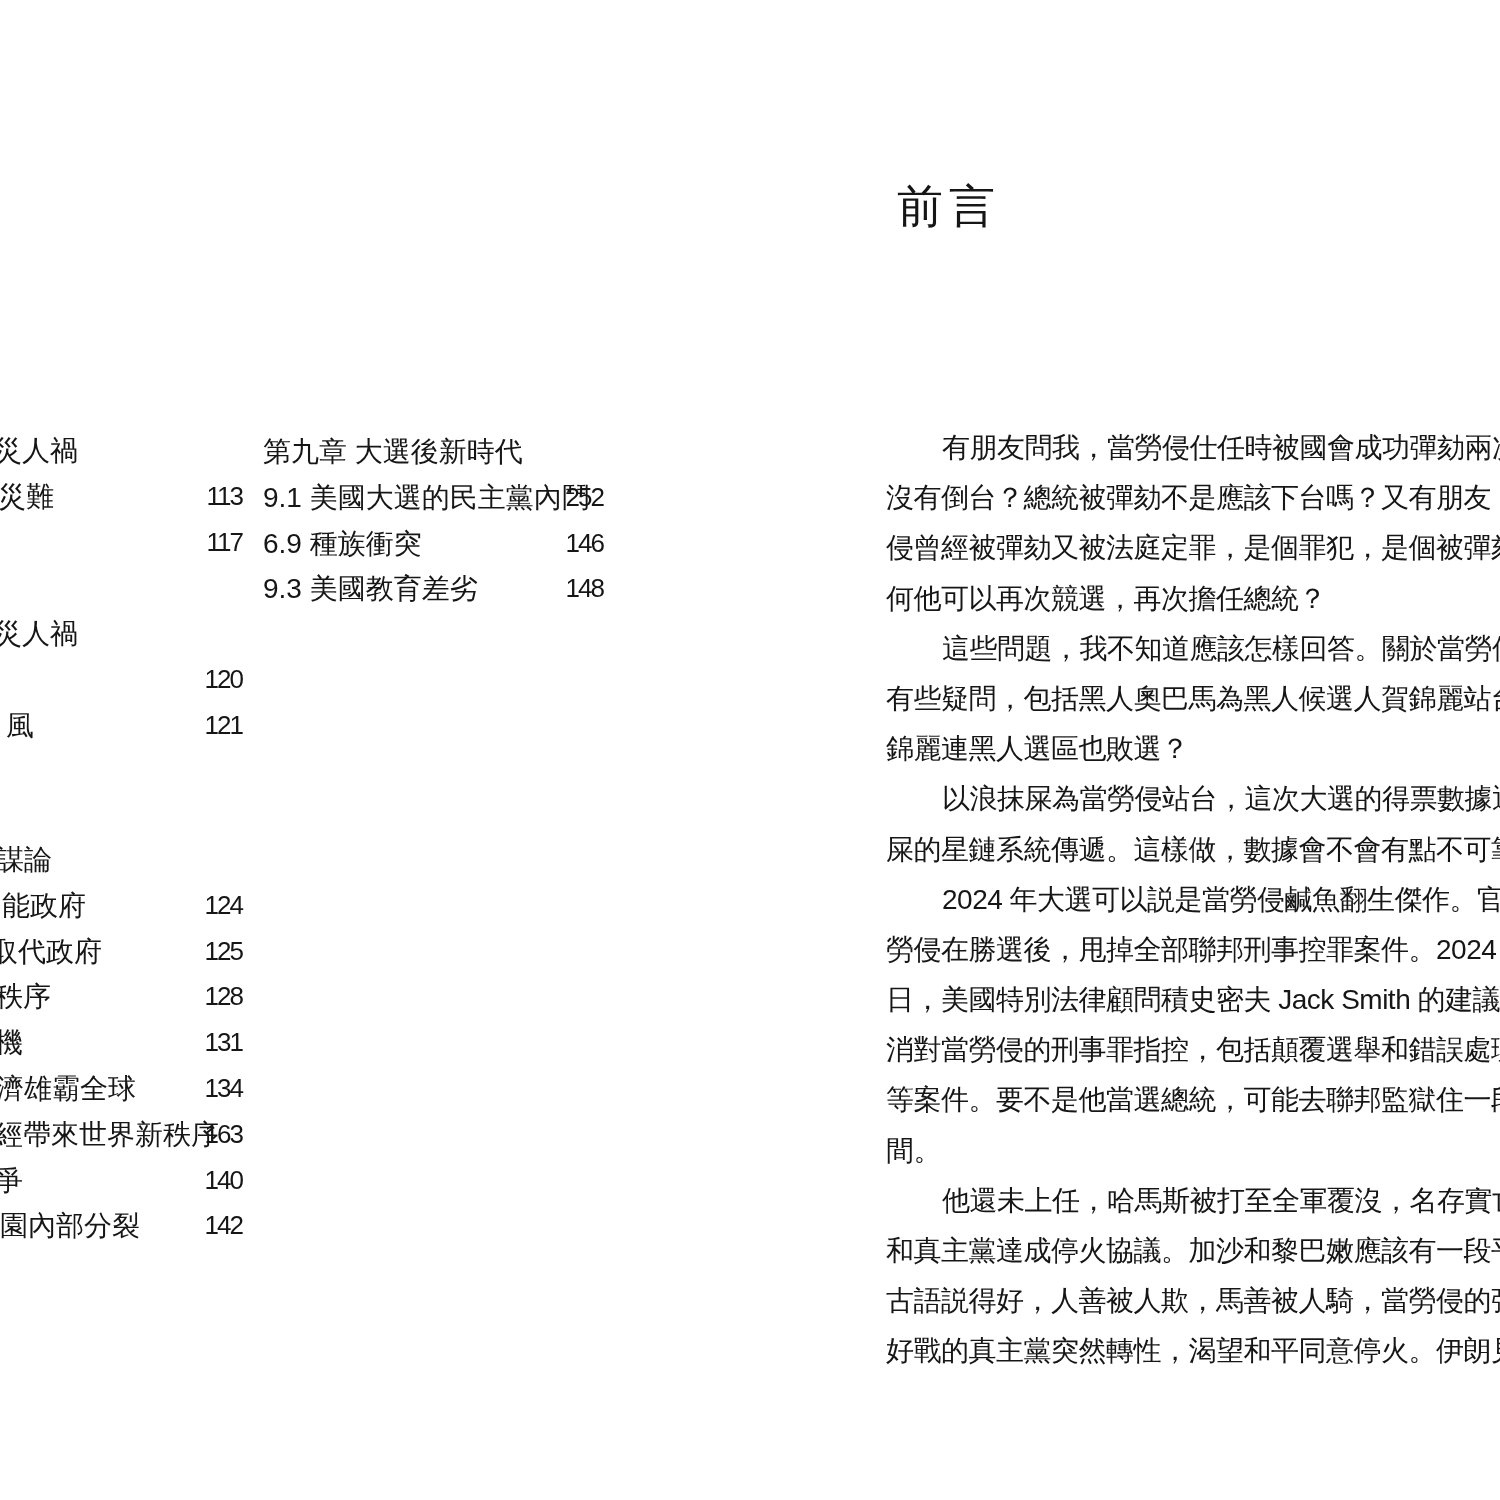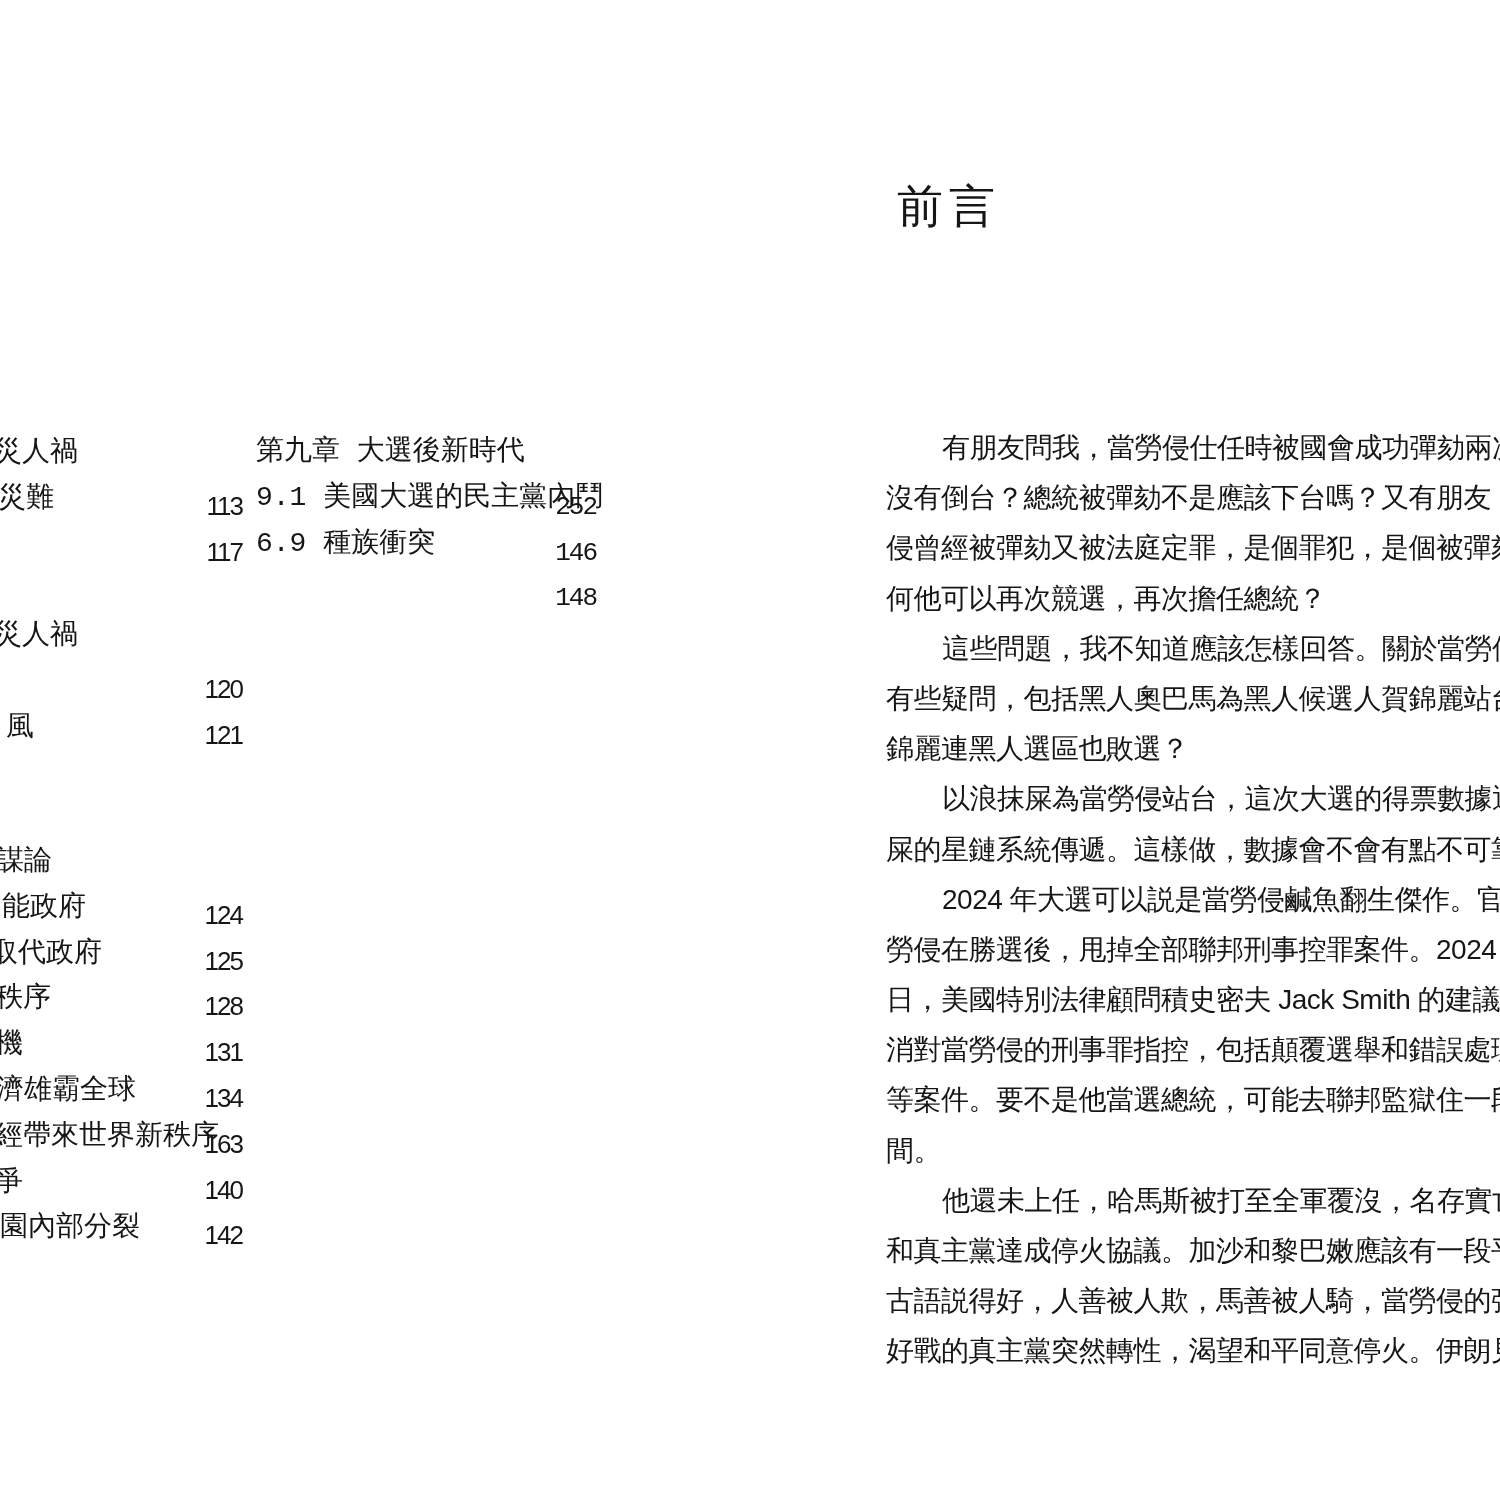--- a/index.html
+++ b/index.html
@@ -21,44 +21,42 @@
 
   
   .toc-left-column, .toc-right-column { position: absolute; top: 0; left: 0; }
   .toc-block {
     position: absolute;
     left: 8px;
     width: 234px;
   }
   .toc-block-right {
     position: absolute;
-    left: 256px;
+    left: 263px;
     top: 429px;
     width: 340px;
-    font-family: Liberation Mono, monospace;
   }
   .toc-row {
     position: relative;
     height: 45.8px;
     font-size: 28px;
     line-height: 45.8px;
     white-space: nowrap;
   }
   .toc-row .t {
     position: absolute;
     top: 0;
     white-space: nowrap;
   }
   .toc-row .p {
     position: absolute;
     right: 0;
     top: 0;
     font-size: 26px;
     letter-spacing: -2px;
-    margin-top: 10px;
   }
 
   
   .preface-title {
     position: absolute;
     left: 889px;
     top: 172px;
     font-size: 46px;
     line-height: 52px;
     letter-spacing: 6px;
@@ -156,20 +154,21 @@
         </div>
         <div class="toc-row">
           <span class="t" style="left: 0px;">9.1 美國大選的民主黨內鬥</span>
           <span class="p">252</span>
         </div>
         <div class="toc-row">
           <span class="t" style="left: 0px;">6.9 種族衝突</span>
           <span class="p">146</span>
         </div>
         <div class="toc-row">
+          <span class="t" style="left: 0px;">9.3 美國教育差劣</span>
           <span class="p">148</span>
         </div>
       </div>
   </div>
 
   <h1 class="preface-title" style="margin:8px; font-weight:normal;">前言</h1>
   <div class="preface-body">
       <div class="pline indent">有朋友問我，當勞侵仕任時被國會成功彈劾兩次</div>
       <div class="pline">沒有倒台？總統被彈劾不是應該下台嗎？又有朋友</div>
       <div class="pline">侵曾經被彈劾又被法庭定罪，是個罪犯，是個被彈劾</div>

